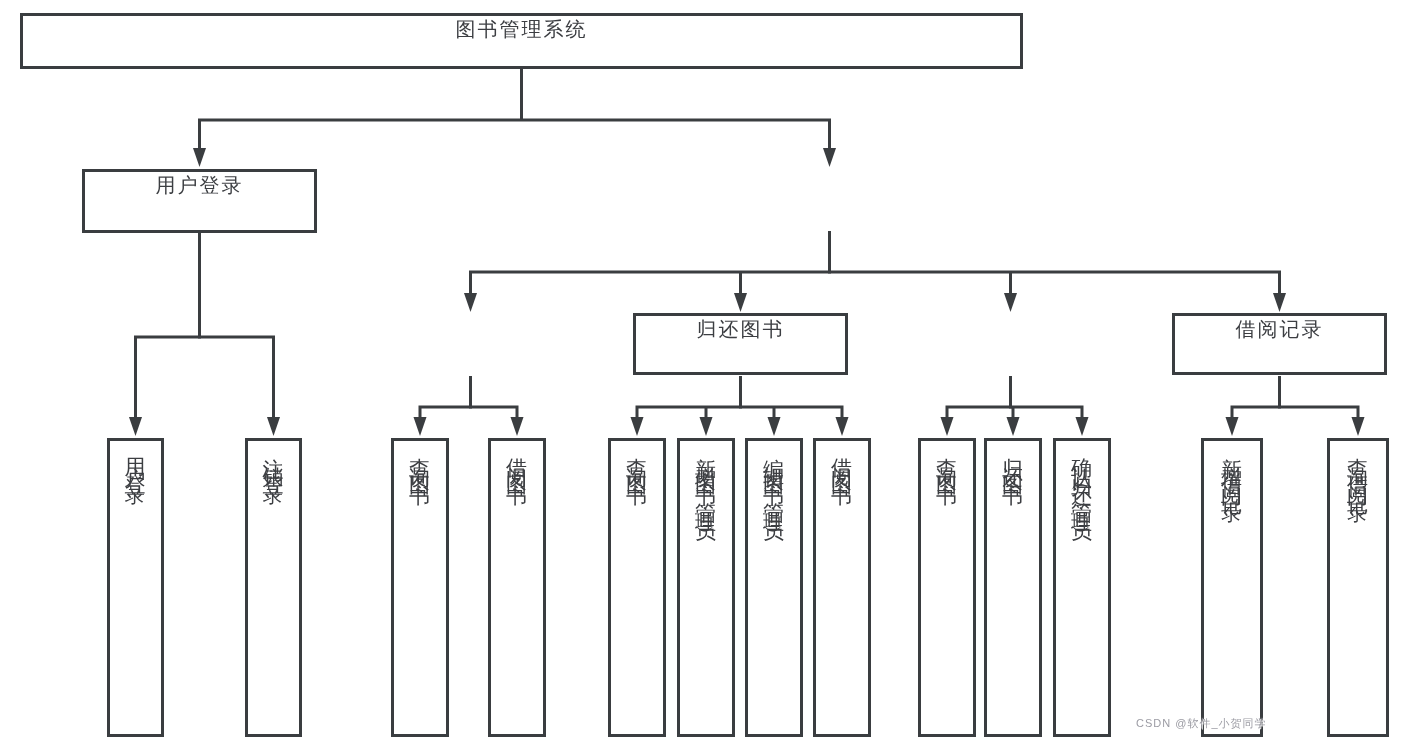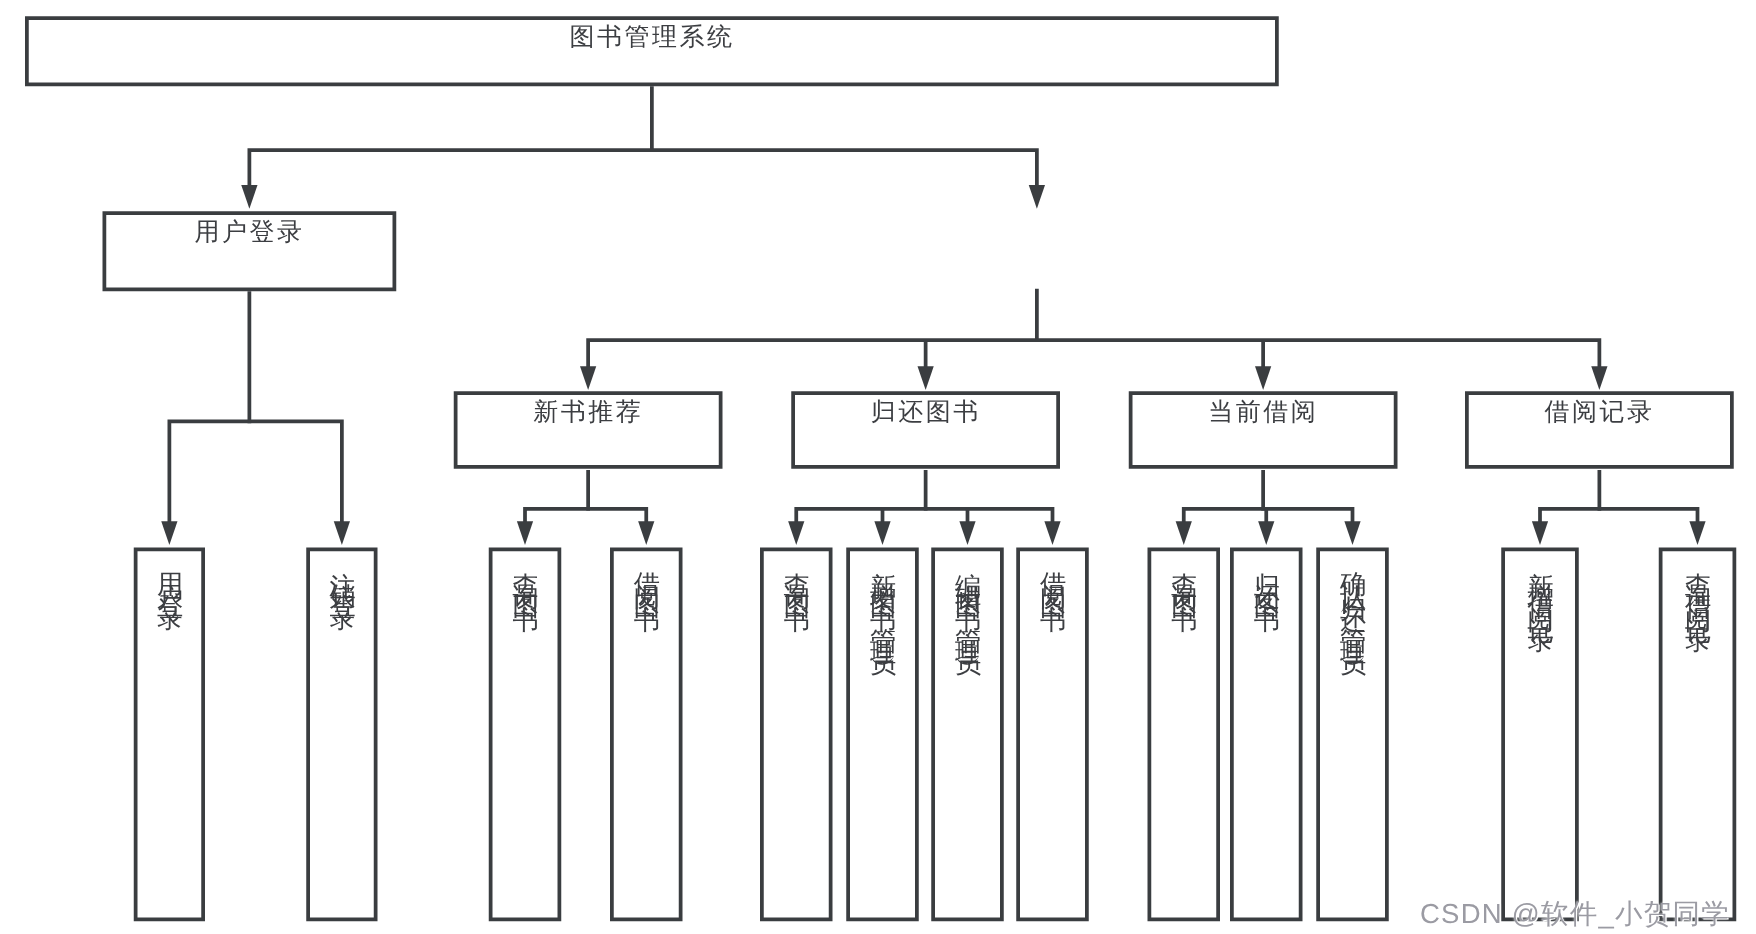--- a/index.html
+++ b/index.html
@@ -36,21 +36,21 @@
     writing-mode:vertical-rl;
     text-orientation:mixed;
     font-size:21px;
     letter-spacing:9px;
     line-height:1;
     color:var(--text);
   }
   .watermark{
     position:absolute;
     left:1136px;top:716px;
-    font-size:22px;
+    font-size:11px;
     color:var(--wm);
     letter-spacing:1px;
     white-space:nowrap;
     text-shadow:0 0 2px #fff,1px 1px 0 #fff;
     text-align:center;
   }
 </style>
 </head>
 <body>
 
@@ -109,28 +109,22 @@
   </svg>
 
   <div class="node" style="left:20px;top:13px;width:1003px;height:56px">
     <span class="hlabel">图书管理系统</span>
   </div>
 
   <div class="node" style="left:82px;top:169px;width:235px;height:64px">
     <span class="hlabel">用户登录</span>
   </div>
 
-  <div class="node" style="left:363px;top:313px;width:215px;height:62px">
-    <span class="hlabel">新书推荐</span>
-  </div>
   <div class="node" style="left:633px;top:313px;width:215px;height:62px">
     <span class="hlabel">归还图书</span>
-  </div>
-  <div class="node" style="left:903px;top:313px;width:215px;height:62px">
-    <span class="hlabel">当前借阅</span>
   </div>
   <div class="node" style="left:1172px;top:313px;width:215px;height:62px">
     <span class="hlabel">借阅记录</span>
   </div>
 
   <div class="node leaf" style="left:107px;width:57px">
     <span class="vlabel">用户登录</span>
   </div>
   <div class="node leaf" style="left:245px;width:57px">
     <span class="vlabel">注销登录</span>

